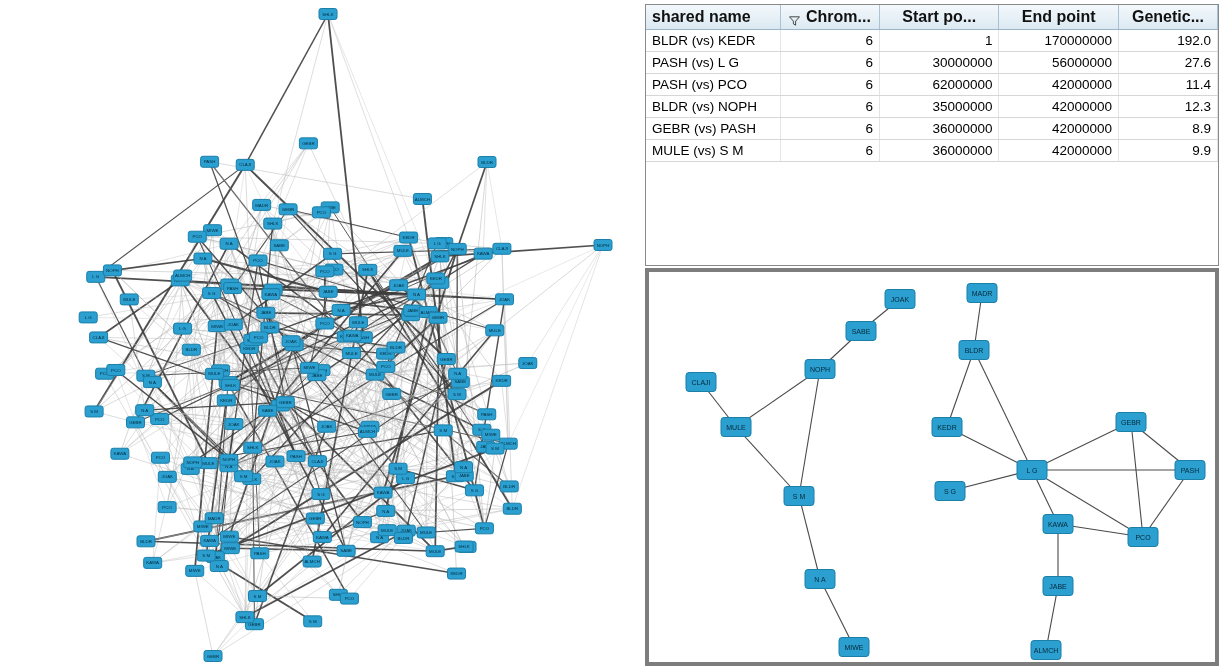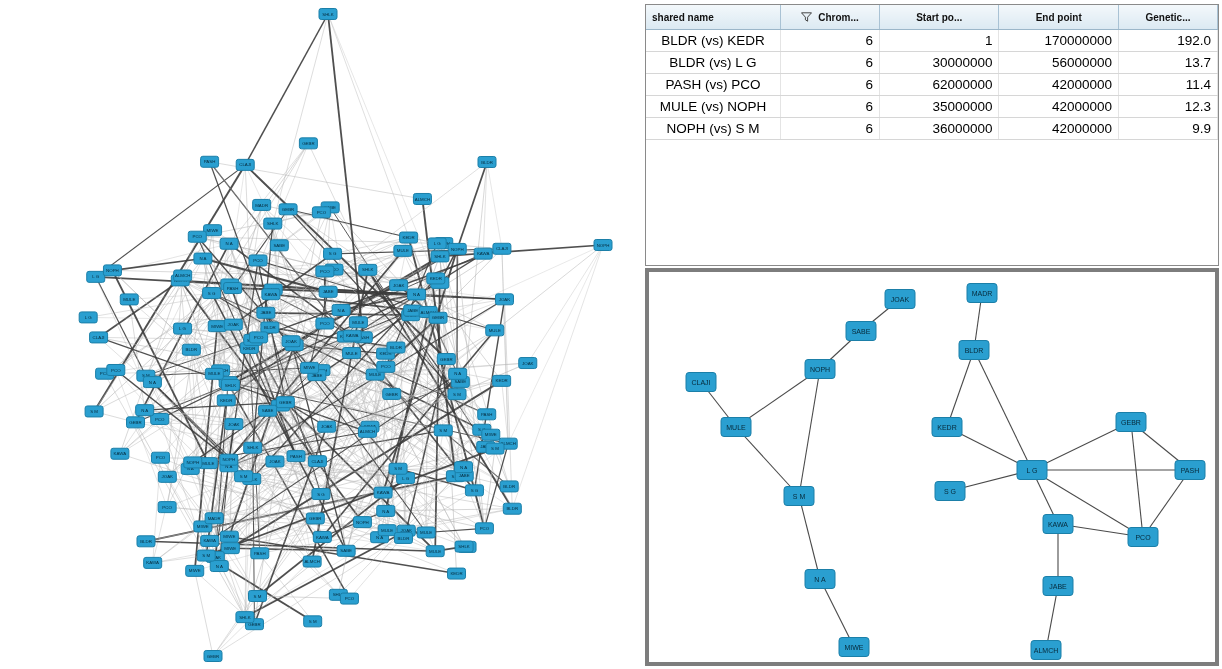--- a/index.html
+++ b/index.html
@@ -10,27 +10,27 @@
   #left-network{position:absolute;left:0;top:0;width:640px;height:669px;background:#ffffff;overflow:hidden;}
   #left-network svg{display:block;}
 
   
   #table-panel{position:absolute;left:645px;top:4px;width:574px;height:262px;
      background:#ffffff;border:1px solid #8a8a8a;box-sizing:border-box;overflow:hidden;}
   table.grid{border-collapse:collapse;width:100%;table-layout:fixed;}
   table.grid th{
      background:linear-gradient(#f3f8fb,#dbe9f2);
      border-right:1px solid #a9c2d4;border-bottom:1px solid #9bb6c9;
-     font-size:10px;color:#111;font-weight:bold;height:24px;padding:0 6px;
+     font-size:16px;color:#111;font-weight:bold;height:24px;padding:0 6px;
      text-align:center;white-space:nowrap;overflow:hidden;}
   table.grid td{
      border-bottom:1px solid #d6d6d6;border-right:1px solid #e4e4e4;
      font-size:13.5px;color:#000;height:21px;padding:0 6px;white-space:nowrap;overflow:hidden;}
   td.num{text-align:right;}
-  td.txt{text-align:center;}
+  td.txt{text-align:left;}
   .filter-ico{display:inline-block;width:11px;height:10px;margin-right:4px;vertical-align:-1px;}
   th .hcell{display:flex;align-items:center;justify-content:center;gap:2px;}
   th.left-align .hcell{justify-content:flex-start;}
 
   
   #subnet-panel{position:absolute;left:645px;top:268px;width:574px;height:398px;
      background:#ffffff;border:4px solid #7d7d7d;box-sizing:border-box;overflow:hidden;}
   #subnet-panel svg{display:block;}
 
   .nodeRect{fill:#2a9fd0;stroke:#1b7fa8;stroke-width:1;}
@@ -1336,42 +1336,49 @@
     </thead>
     <tbody>
         <tr>
           <td class="txt">BLDR (vs) KEDR</td>
           <td class="num">6</td>
           <td class="num">1</td>
           <td class="num">170000000</td>
           <td class="num">192.0</td>
         </tr>
         <tr>
-          <td class="txt">BLDR (vs) L G</td>
+          <td class="txt">PASH (vs) L G</td>
           <td class="num">6</td>
           <td class="num">30000000</td>
           <td class="num">56000000</td>
-          <td class="num">13.7</td>
+          <td class="num">27.6</td>
         </tr>
         <tr>
           <td class="txt">PASH (vs) PCO</td>
           <td class="num">6</td>
           <td class="num">62000000</td>
           <td class="num">42000000</td>
           <td class="num">11.4</td>
         </tr>
         <tr>
-          <td class="txt">MULE (vs) NOPH</td>
+          <td class="txt">BLDR (vs) NOPH</td>
           <td class="num">6</td>
           <td class="num">35000000</td>
           <td class="num">42000000</td>
           <td class="num">12.3</td>
         </tr>
         <tr>
-          <td class="txt">NOPH (vs) S M</td>
+          <td class="txt">GEBR (vs) PASH</td>
+          <td class="num">6</td>
+          <td class="num">36000000</td>
+          <td class="num">42000000</td>
+          <td class="num">8.9</td>
+        </tr>
+        <tr>
+          <td class="txt">MULE (vs) S M</td>
           <td class="num">6</td>
           <td class="num">36000000</td>
           <td class="num">42000000</td>
           <td class="num">9.9</td>
         </tr>
       </tbody>
   </table>
 </div>
 
 <div id="subnet-panel">

